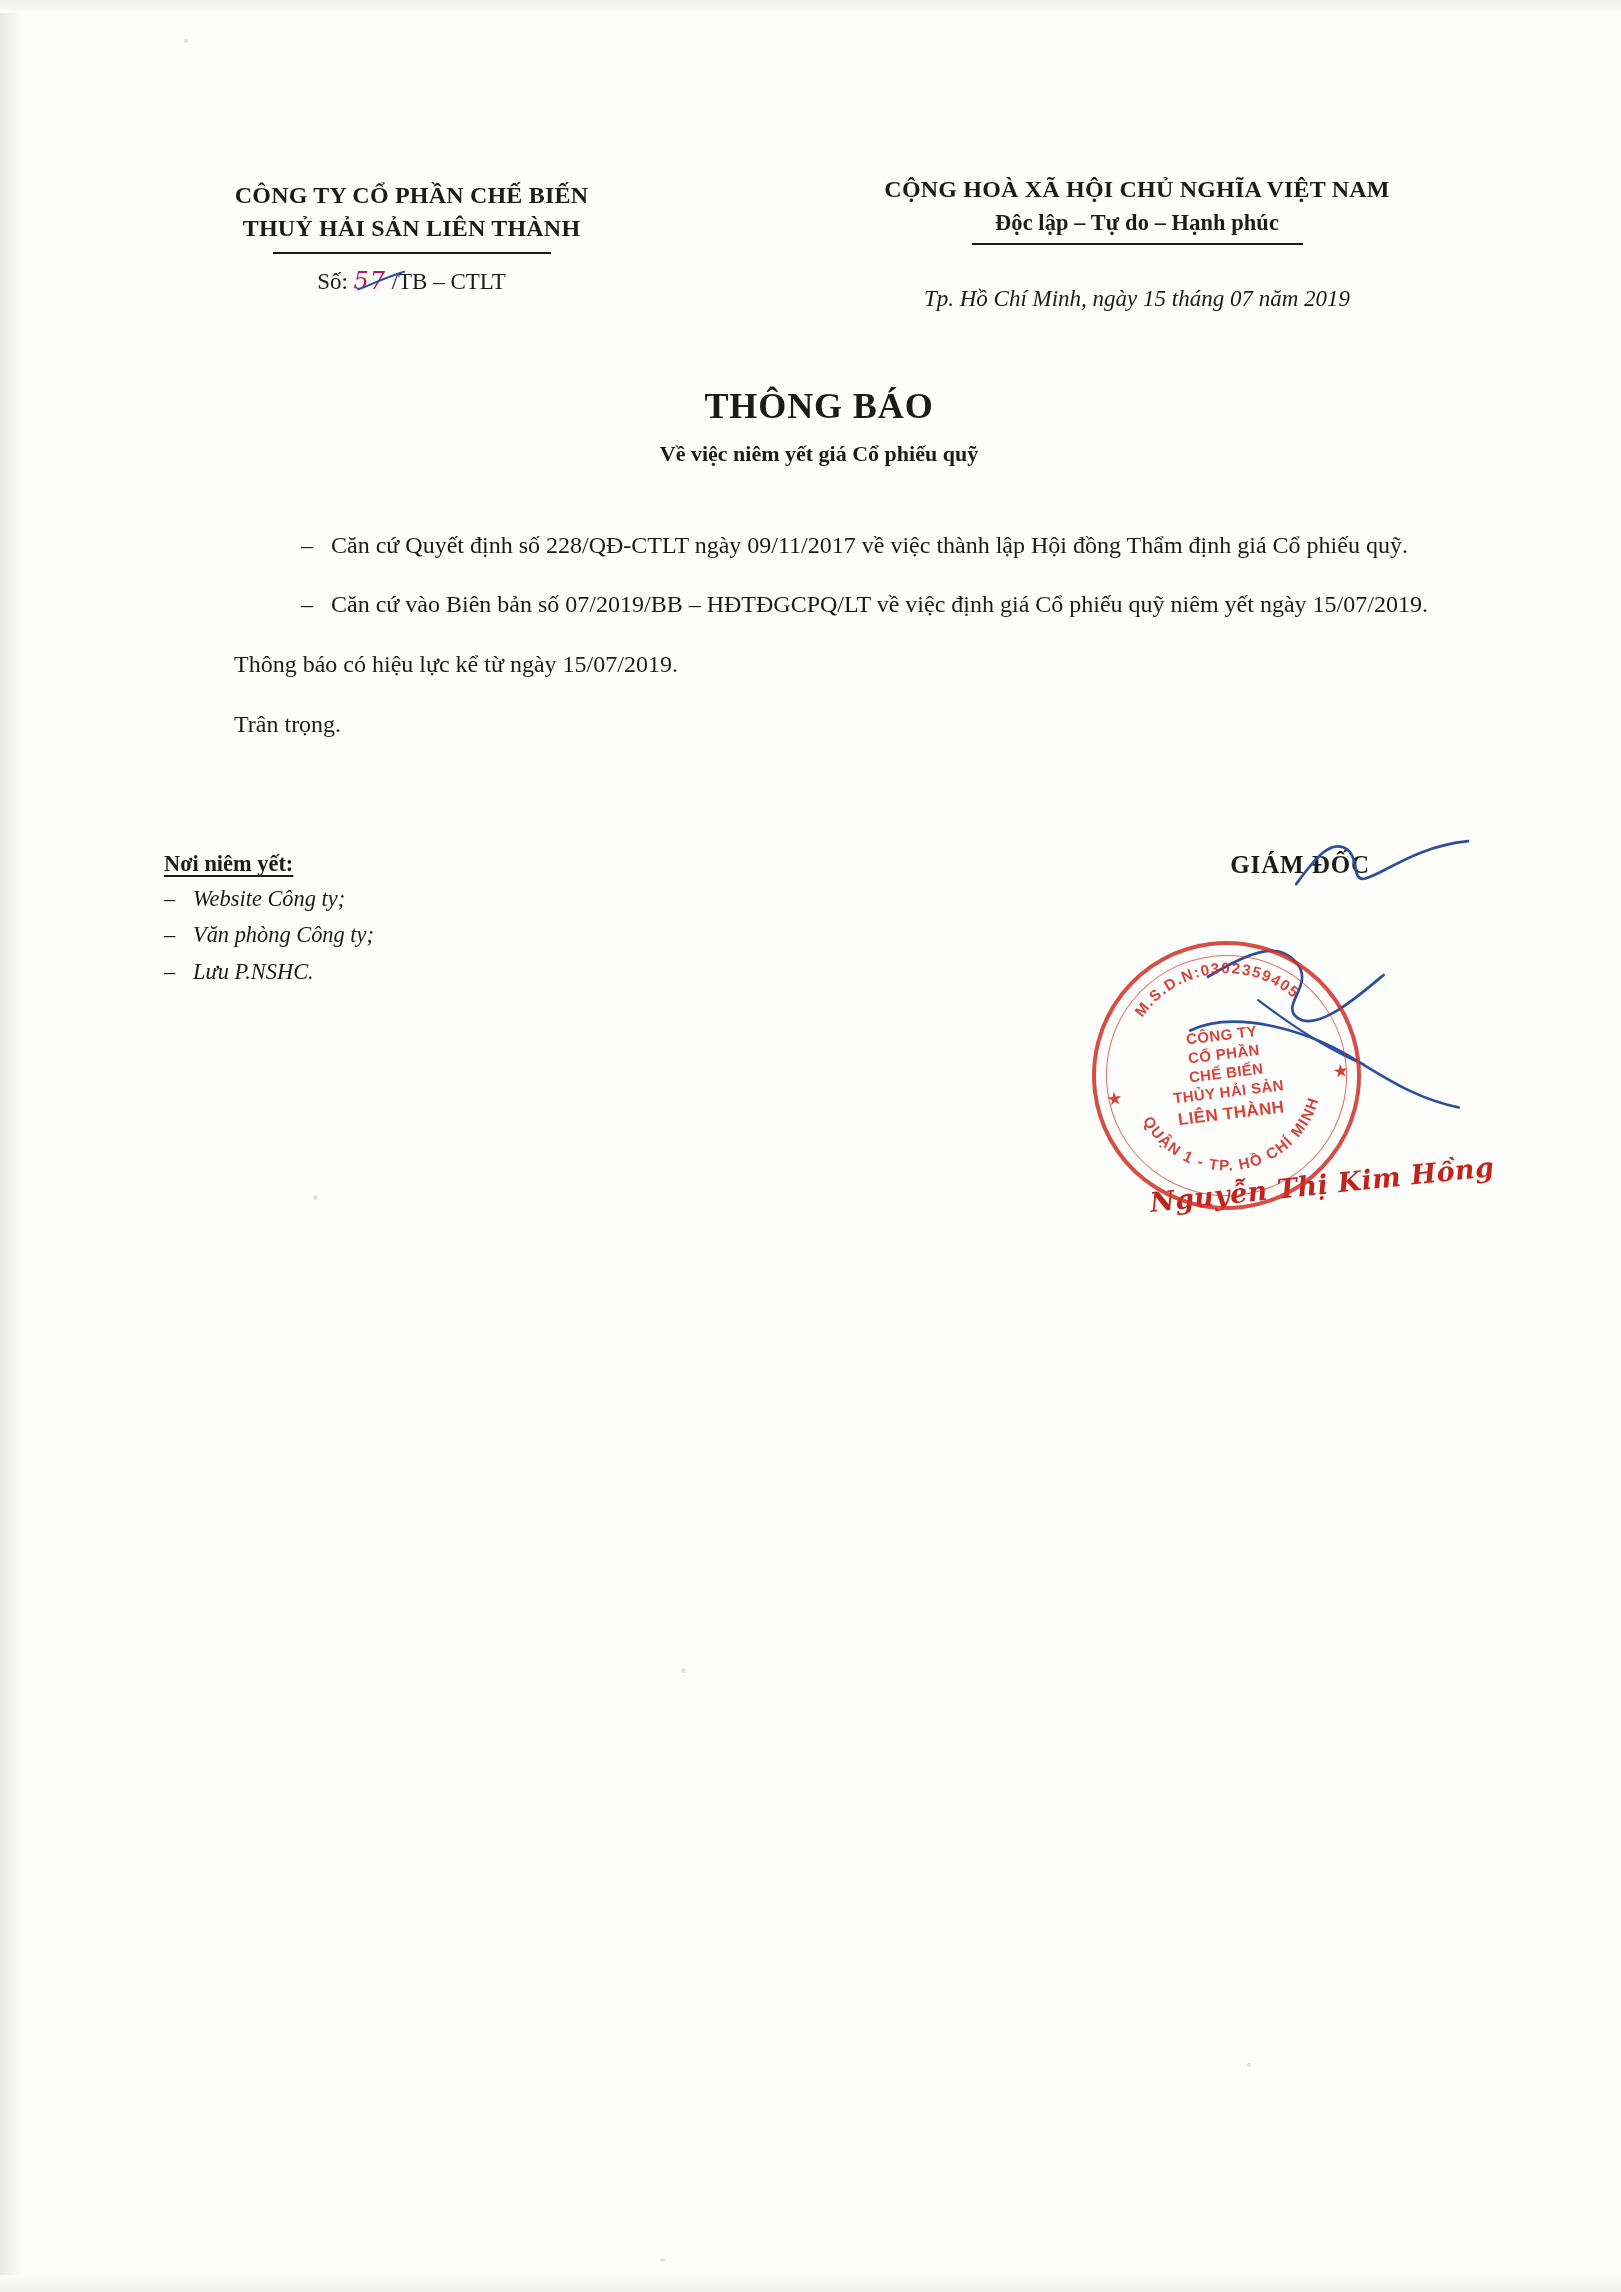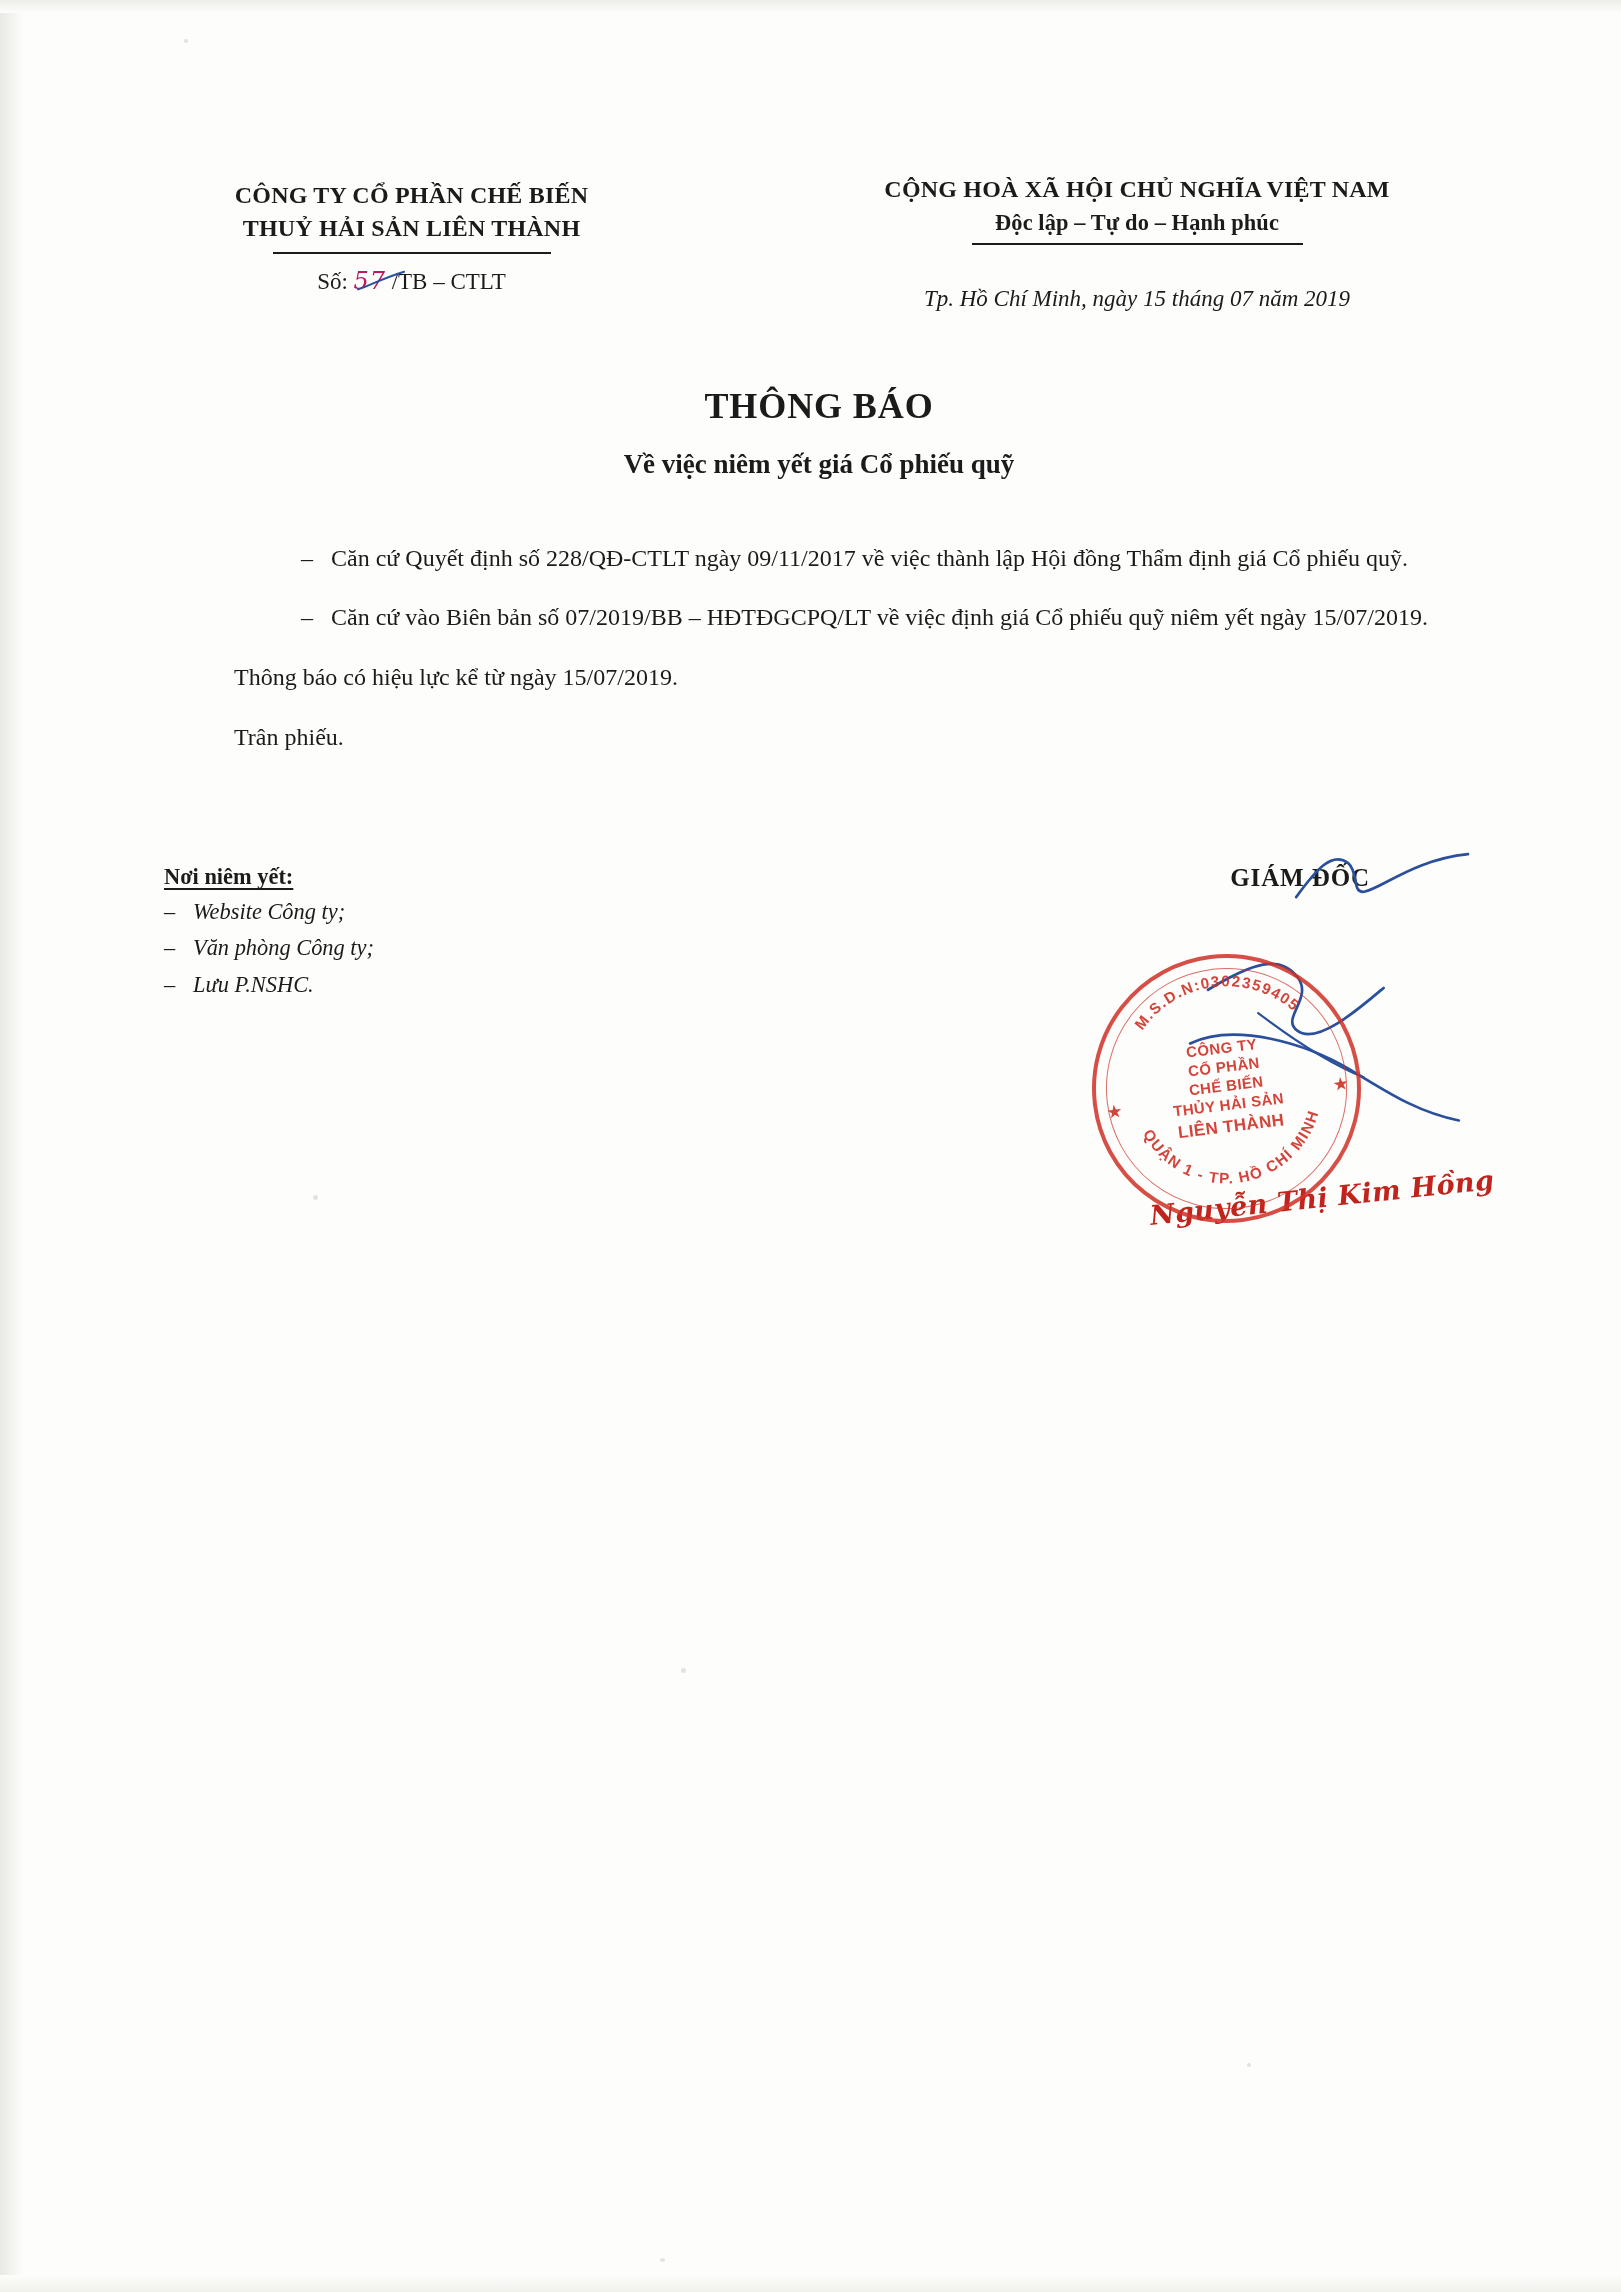--- a/index.html
+++ b/index.html
@@ -121,22 +121,22 @@
     text-align: center;
     margin-top: 73px;
   }
   .doc-title {
     font-weight: bold;
     font-size: 36px;
     letter-spacing: 0.9px;
   }
   .doc-subtitle {
     font-weight: bold;
-    font-size: 27px;
-    margin-top: 22px;
+    font-size: 22px;
+    margin-top: 14px;
   }
 
   
   .body-block {
     margin-top: 59px;
     font-size: 24px;
     line-height: 1.62;
   }
   .bullet-row {
     display: flex;
@@ -368,21 +368,21 @@
       </div>
 
       <div class="bullet-row">
         <div class="bullet-dash">–</div>
         <div class="bullet-text">Căn cứ vào Biên bản số 07/2019/BB – HĐTĐGCPQ/LT về việc định giá Cổ phiếu quỹ niêm yết ngày 15/07/2019.</div>
       </div>
 
 
       <div class="para tight">Thông báo có hiệu lực kể từ ngày 15/07/2019.</div>
 
-      <div class="para tight">Trân phiếu.</div>
+      <div class="para tight">Trân trọng.</div>
     </div>
 
     <div class="footer">
 
       <div class="recipients">
         <div class="recipients-title">Nơi niêm yết:</div>
         <div class="recipient-item">
           <span class="recipient-dash">–</span>
           <span>Website Công ty;</span>
         </div>

